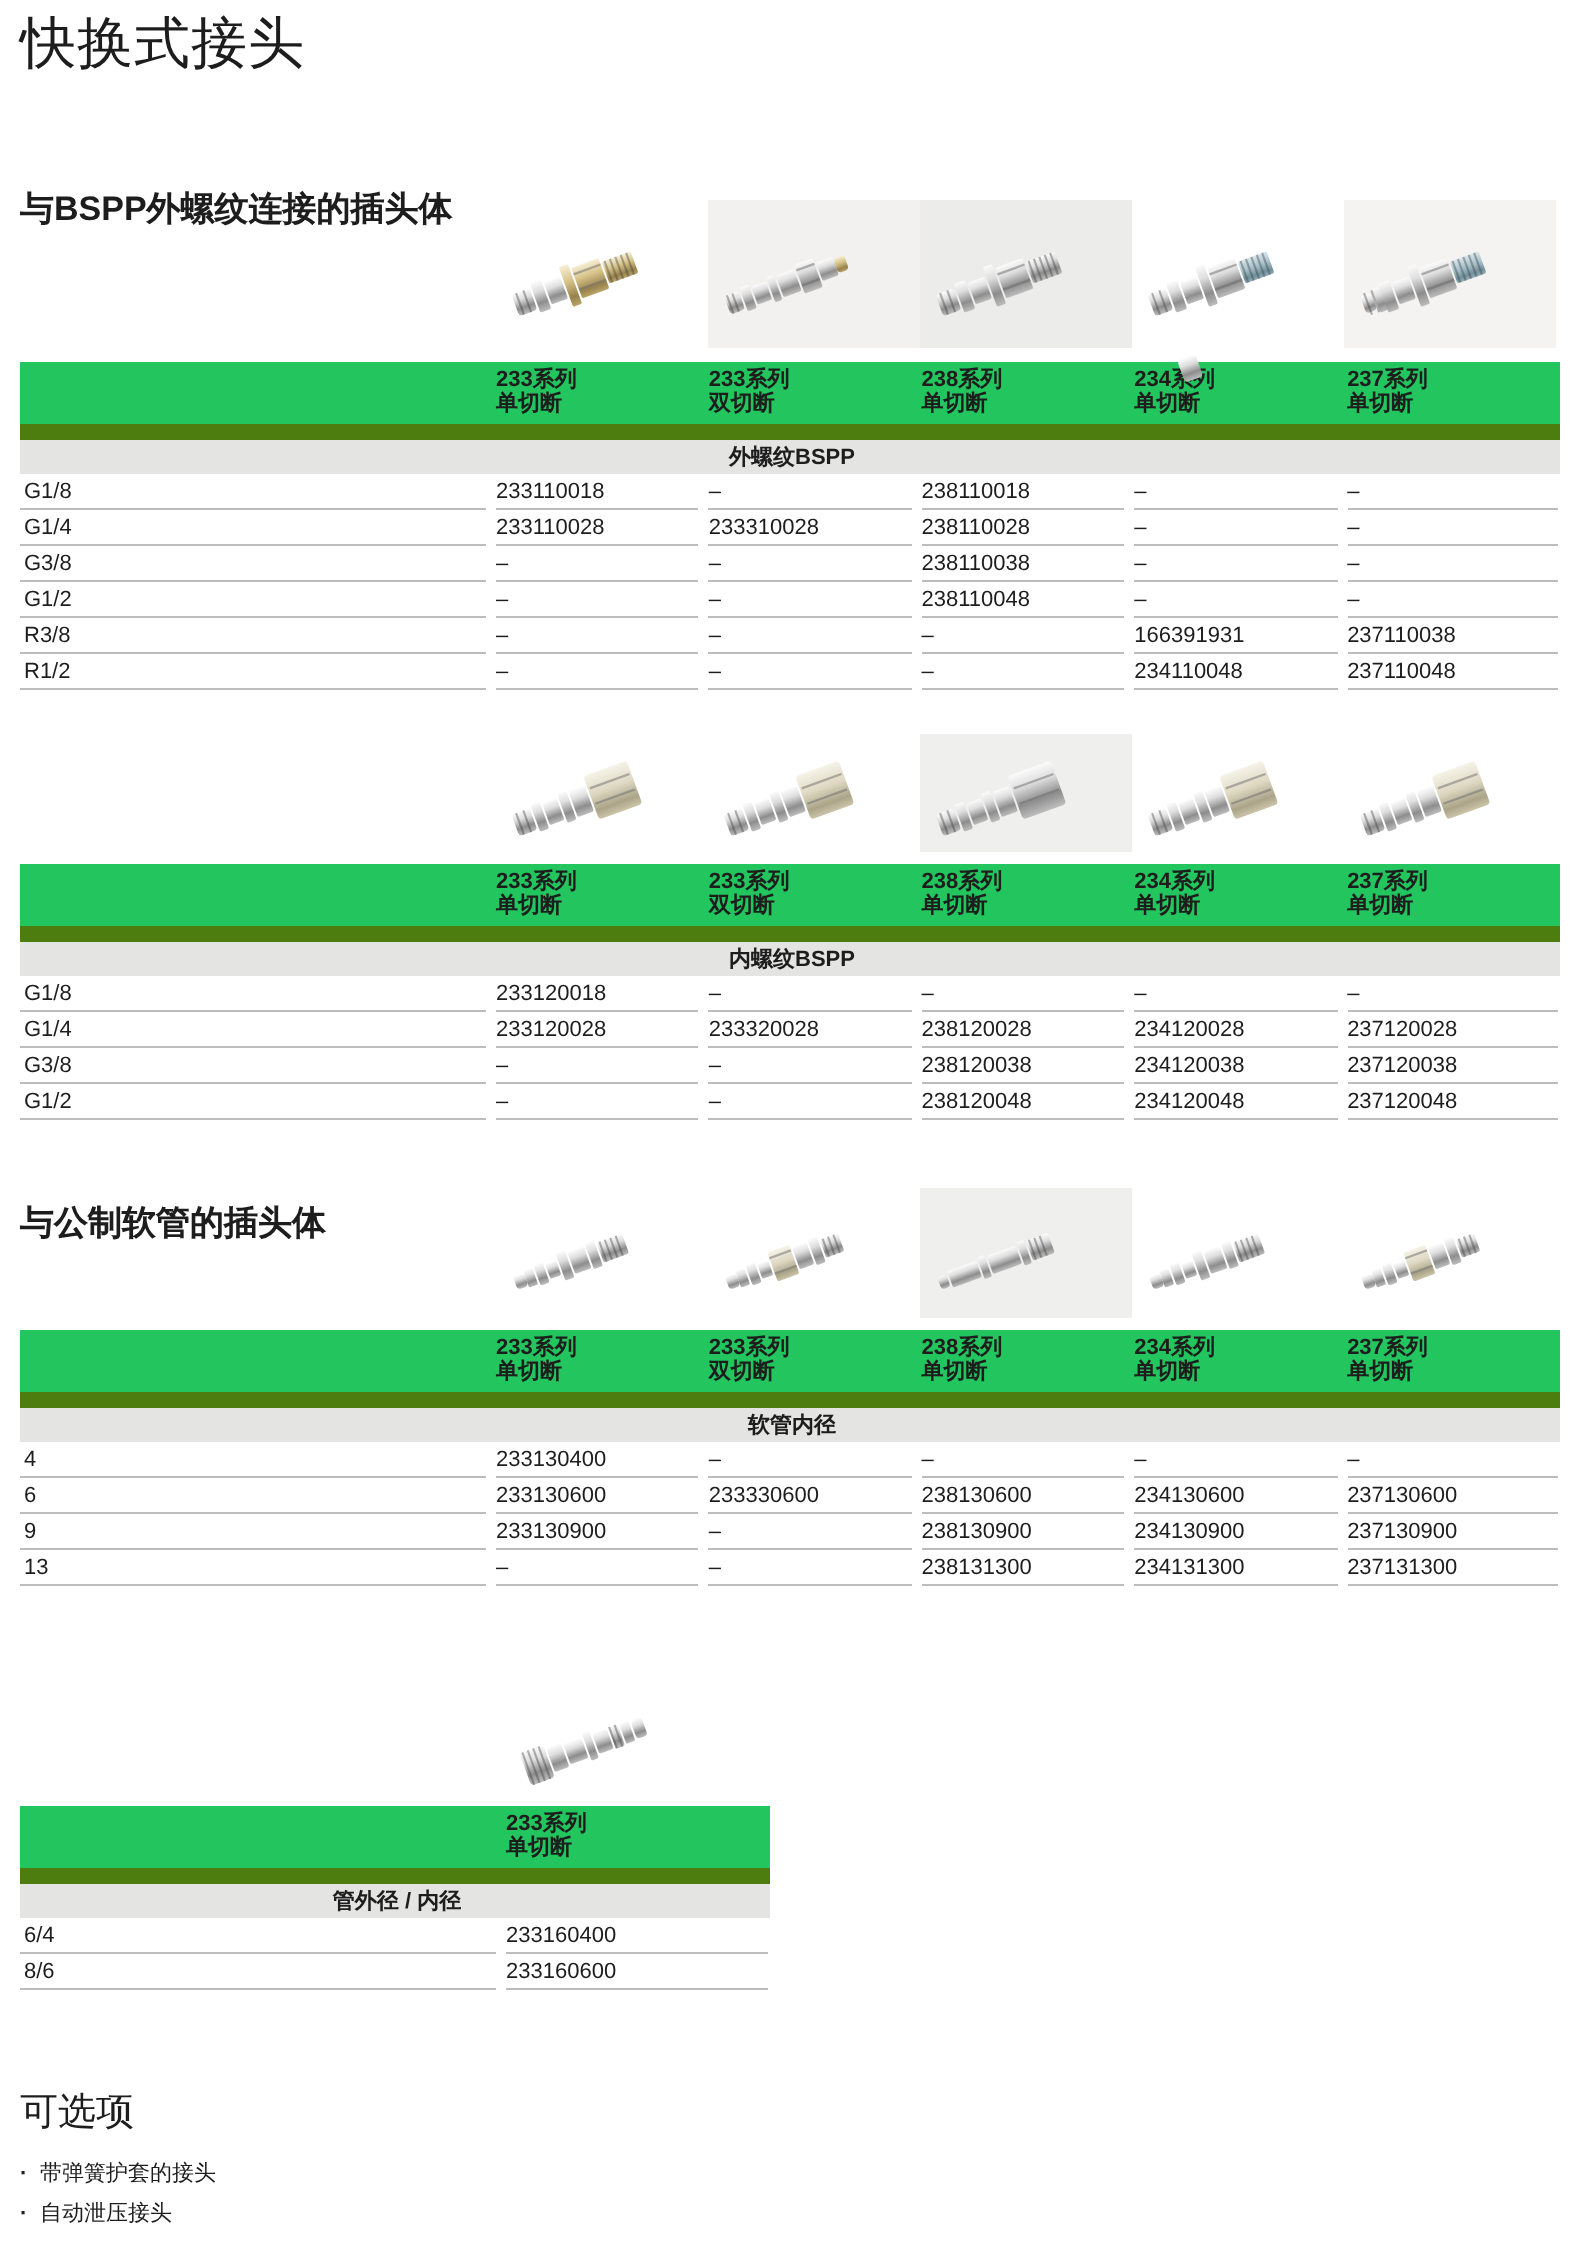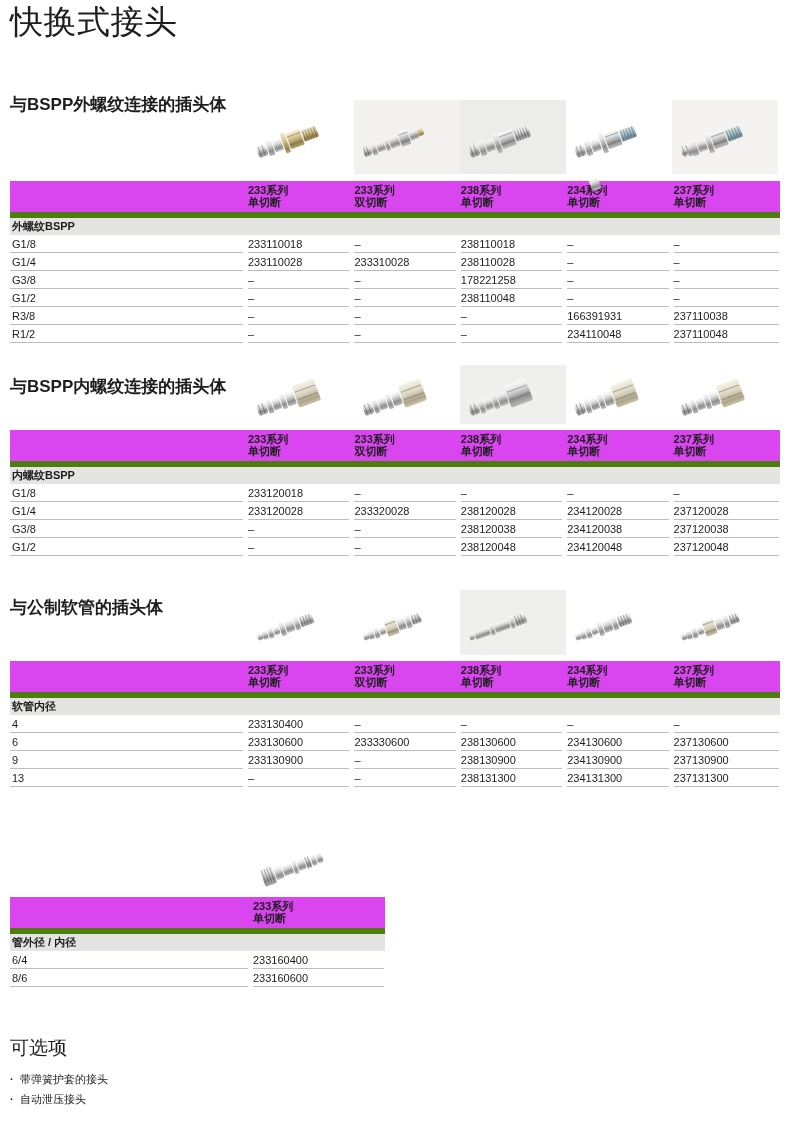--- a/index.html
+++ b/index.html
@@ -1,21 +1,21 @@
 <!DOCTYPE html>
 <html><head>
 <meta charset="utf-8">
 <style>
   html,body{margin:0;padding:0;}
   body{
     width:790px;height:1123px;overflow:hidden;background:#ffffff;
     font-family:"Liberation Sans", sans-serif;color:#1d1d1d;
   }
   main{padding:4px 10px 0 10px;}
-  h1.page-title{font-size:33px;font-weight:400;margin:0;line-height:36px;letter-spacing:.5px;}
+  h1.page-title{font-size:28px;font-weight:400;margin:0;line-height:36px;letter-spacing:.5px;}
 
   .product-section{position:relative;}
   .sec-0{margin-top:53px;}
   .sec-1{margin-top:16px;}
   .sec-2{margin-top:28px;}
   .sec-3{margin-top:42px;}
   .section-top{position:relative;}
   .sec-heading{font-size:17px;font-weight:700;margin:0;position:absolute;left:0;white-space:nowrap;}
   .sec-0 .sec-heading{top:0;}
   .sec-1 .sec-heading{top:16px;}
@@ -23,30 +23,30 @@
   .sec-3 .sec-heading{top:22px;}
   .products{margin-left:238px;display:flex;height:100%;align-items:center;}
   .sec-3 .products{margin-left:243px;}
   .product-cell{width:106px;height:84%;display:flex;align-items:center;justify-content:center;}
   svg.fit{display:block;overflow:visible;}
 
   table.spec-table{border-collapse:separate;border-spacing:0;table-layout:fixed;width:770px;}
   table.spec-table.narrow{width:375px;}
   .spec-table th,.spec-table td{font-size:11px;margin:0;box-sizing:border-box;}
   .head-row th{
-    background:#d946ef;text-align:left;vertical-align:top;
+    background:#22c55e;text-align:left;vertical-align:top;
     padding:3px 0 4px 0;font-size:11px;line-height:12px;font-weight:700;height:30px;
   }
   .spec-table col.label-col{width:238px;}
   .spec-table col.data-col{width:106.4px;}
   .spec-table.narrow col.label-col{width:243px;}
   .spec-table.narrow col.data-col{width:132px;}
   .group-row td{
     background:#e4e4e3;font-weight:700;height:17px;vertical-align:middle;
-    padding:1px 0 1px 2px;border-top:6px solid #4d7c0f;
+    padding:1px 0 1px 2px;border-top:8px solid #4d7c0f;text-align:center;
   }
   .data-row td{height:18px;vertical-align:middle;padding:0;position:relative;}
   .data-row td.row-label{padding-left:2px;}
   .data-row td::after{
     content:"";position:absolute;left:0;right:5px;bottom:0;height:1px;background:#bdbdbc;
   }
   .data-row td:last-child::after{right:1px;}
 
   .options-section{margin-top:48px;}
   .options-heading{font-size:19px;font-weight:400;margin:0 0 8px 0;}
@@ -250,21 +250,21 @@
               <td>233110028</td>
               <td>233310028</td>
               <td>238110028</td>
               <td>–</td>
               <td>–</td>
             </tr>
             <tr class="data-row">
               <td class="row-label">G3/8</td>
               <td>–</td>
               <td>–</td>
-              <td>178221258</td>
+              <td>238110038</td>
               <td>–</td>
               <td>–</td>
             </tr>
             <tr class="data-row">
               <td class="row-label">G1/2</td>
               <td>–</td>
               <td>–</td>
               <td>238110048</td>
               <td>–</td>
               <td>–</td>
@@ -284,21 +284,20 @@
               <td>–</td>
               <td>234110048</td>
               <td>237110048</td>
             </tr>
           </tbody>
     </table>
   </section>
 
   <section class="product-section sec-1">
     <div class="section-top" style="height: 71px;">
-      <h2 class="sec-heading">与BSPP内螺纹连接的插头体</h2>
       <div class="products">
             <div class="product-cell" style="background: rgb(255, 255, 255);">
               <svg class="fit" width="96" height="56" viewBox="0 0 100 44">
                 <g transform="rotate(-20 50 22)">
                   <rect x="2" y="16" width="10" height="12" rx="2" fill="url(#gSteel)"></rect>
                   <rect x="4" y="16" width="1.1" height="12" fill="#3a3a3a" opacity="0.38"></rect>
                   <rect x="8" y="16" width="1.1" height="12" fill="#3a3a3a" opacity="0.38"></rect>
                   <rect x="13" y="14.5" width="5" height="15" rx="1" fill="url(#gSteel)"></rect>
                   <rect x="19" y="16" width="8" height="12" rx="1" fill="url(#gSteel)"></rect>
                   <rect x="28" y="14" width="5" height="16" rx="1" fill="url(#gSteel)"></rect>

